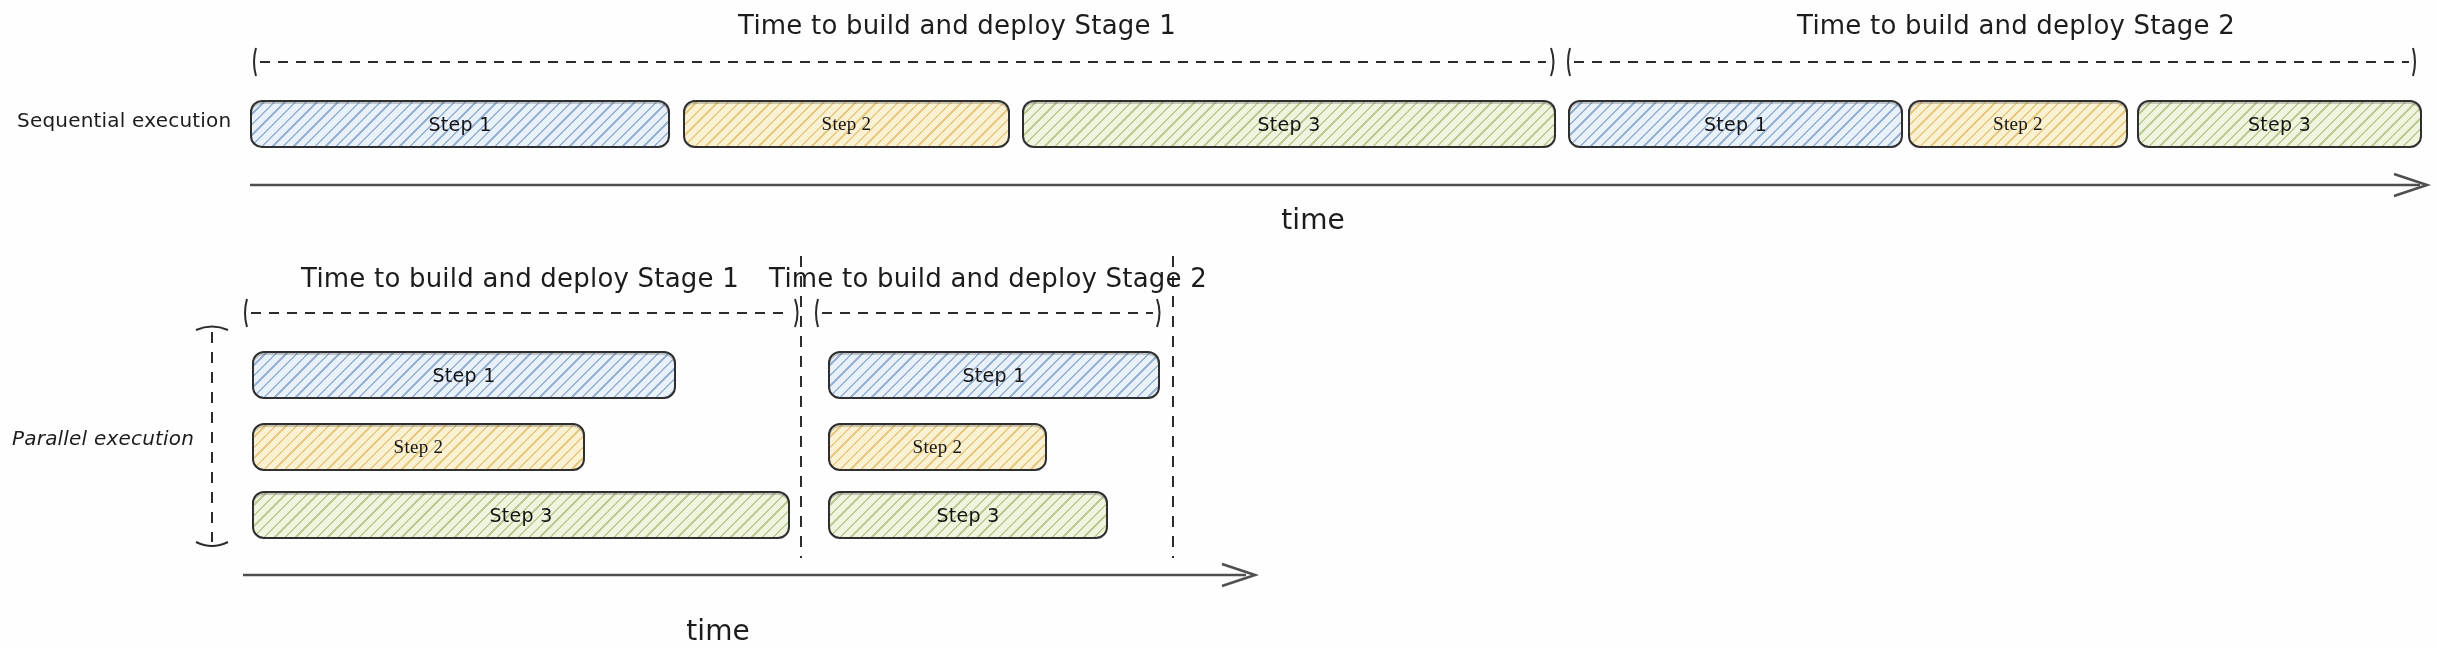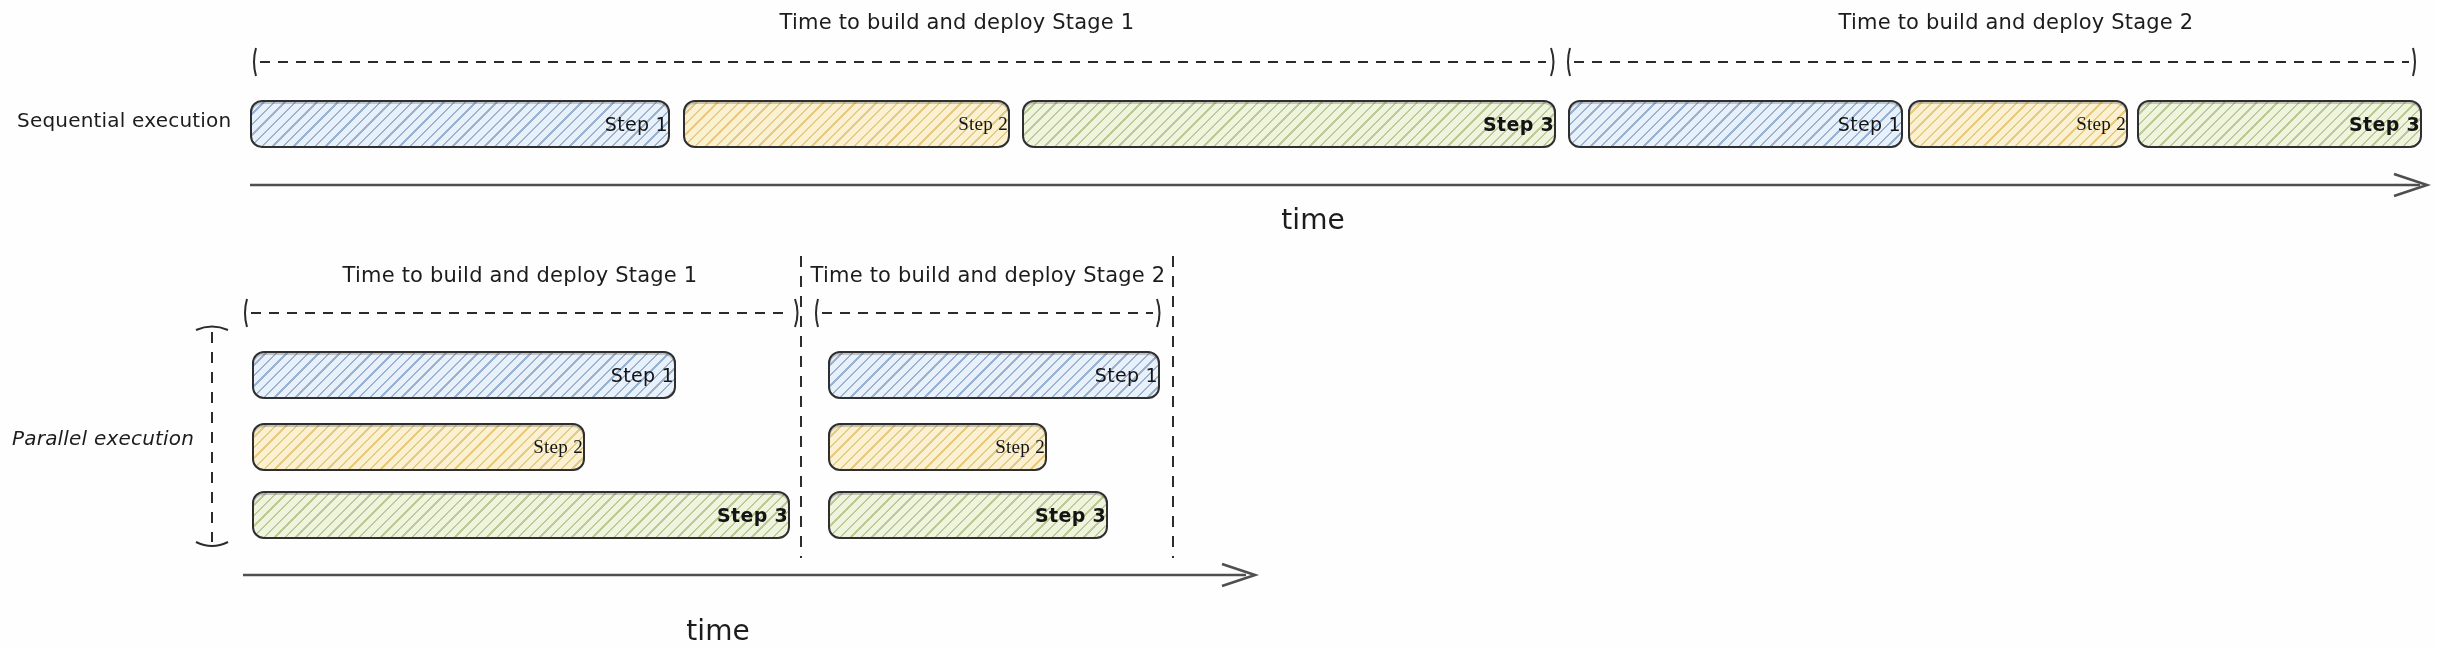--- a/index.html
+++ b/index.html
@@ -7,43 +7,42 @@
     position:relative;
     width:2437px;height:648px;
     background:#fefefe;
     font-family:"DejaVu Sans", "Liberation Sans", sans-serif;
     color:#1b1b1b;
     overflow:hidden;
   }
   .layer{position:absolute;left:0;top:0;width:100%;height:100%;}
   .lbl{position:absolute;white-space:nowrap;color:#1c1c1c;}
   .side-label{font-size:20px;letter-spacing:.2px;}
-  .stage-title{font-size:21px;letter-spacing:.2px;transform:translateX(-50%);text-align:right;}
+  .stage-title{font-size:26px;letter-spacing:.2px;transform:translateX(-50%);text-align:right;}
   .time-label{font-size:28px;transform:translateX(-50%);}
   .bar{
     position:absolute;height:48px;
     border:2.2px solid #2f2f2f;border-radius:12px;
-    display:flex;align-items:center;justify-content:flex-end;
+    display:flex;align-items:center;justify-content:center;
     box-sizing:border-box;
     box-shadow:inset 0 2px 0 rgba(60,60,60,.25);
   }
   .bar span{font-size:19px;letter-spacing:.3px;color:#141414;}
   .blue{
     background-color:#e8f0f9;
     background-image:repeating-linear-gradient(135deg, rgba(88,128,178,.55) 0 1.7px, rgba(0,0,0,0) 1.7px 7.5px);
   }
   .yellow{
     background-color:#faf1d2;
     background-image:repeating-linear-gradient(135deg, rgba(213,162,52,.5) 0 1.7px, rgba(0,0,0,0) 1.7px 7.5px);
     font-family:Liberation Serif, serif;
   }
   .green{
     background-color:#eff4df;
     background-image:repeating-linear-gradient(135deg, rgba(138,162,78,.5) 0 1.7px, rgba(0,0,0,0) 1.7px 7.5px);
-    font-weight:bold;
   }
 </style>
 </head>
 <body>
 
 <div class="canvas">
 
   <svg class="layer" viewBox="0 0 2437 648">
 
     <g stroke="#2b2b2b" stroke-width="2" fill="none">

